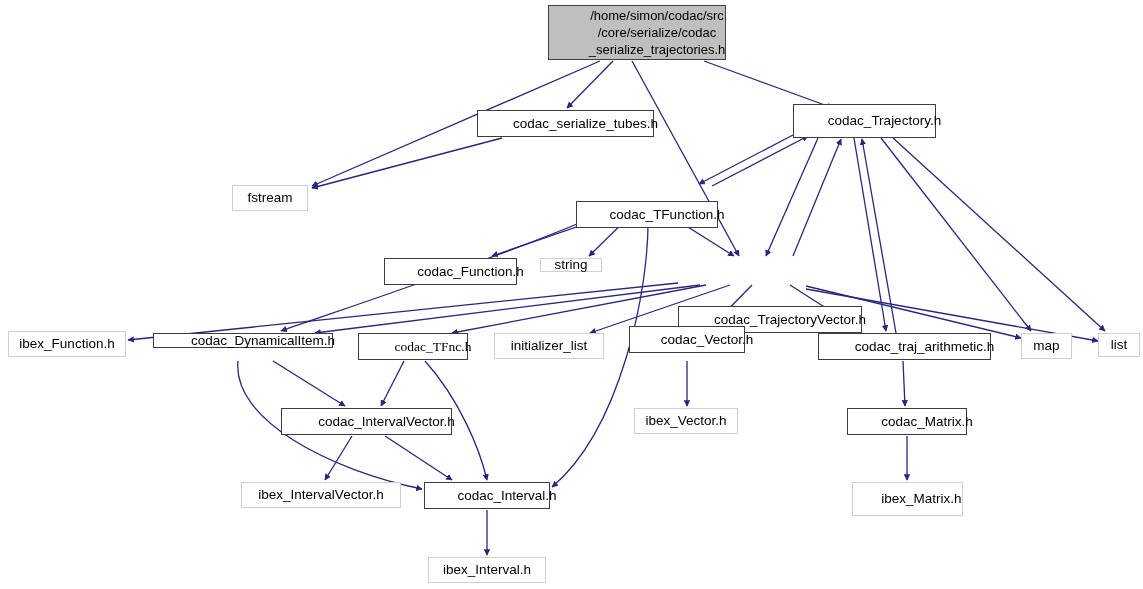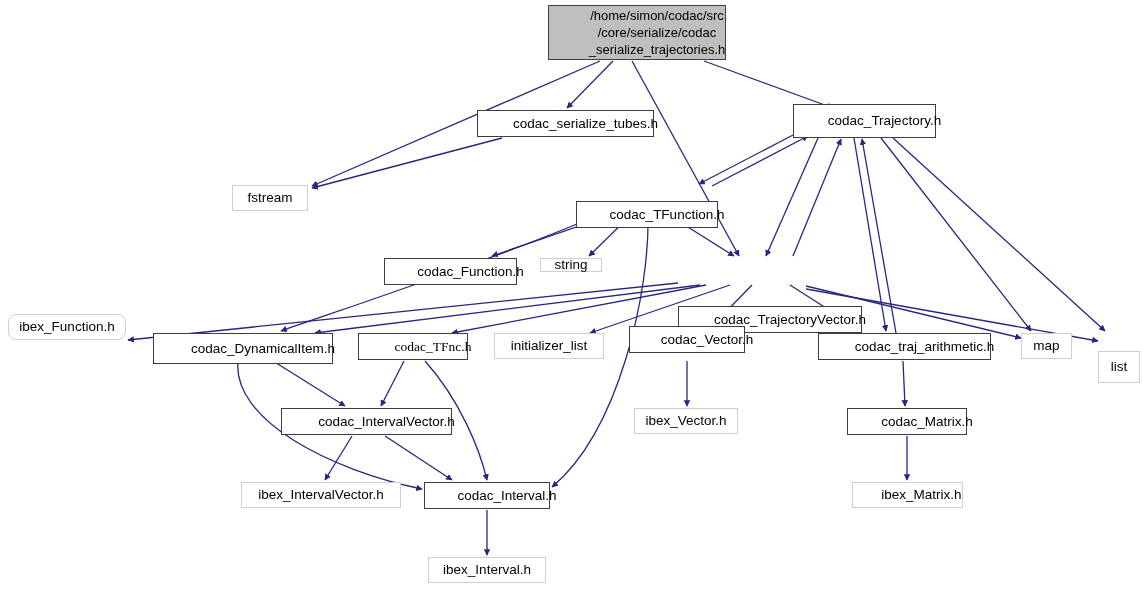--- a/index.html
+++ b/index.html
@@ -84,30 +84,30 @@
       <div class="node internal root" style="left: 548px; top: 5px; width: 178px; height: 55px;"><span style="font-size: 13px; line-height: 17px;">/home/simon/codac/src
 /core/serialize/codac
 _serialize_trajectories.h</span></div>
       <div class="node internal" style="left: 477px; top: 110px; width: 177px; height: 27px;"><span>codac_serialize_tubes.h</span></div>
       <div class="node internal" style="left: 793px; top: 104px; width: 143px; height: 34px;"><span>codac_Trajectory.h</span></div>
       <div class="node external" style="left: 232px; top: 185px; width: 76px; height: 26px;"><span>fstream</span></div>
       <div class="node internal" style="left: 576px; top: 185px; width: 142px; height: 27px; margin-top: 16px;"><span>codac_TFunction.h</span></div>
       <div class="node internal" style="left: 384px; top: 258px; width: 133px; height: 27px;"><span>codac_Function.h</span></div>
       <div class="node external" style="left: 540px; top: 258px; width: 62px; height: 14px;"><span>string</span></div>
       <div class="node internal" style="left: 678px; top: 258px; width: 184px; height: 27px; margin-top: 48px;"><span>codac_TrajectoryVector.h</span></div>
-      <div class="node external" style="left: 8px; top: 314px; width: 118px; height: 26px; border-radius: 8px;"><span>ibex_Function.h</span></div>
-      <div class="node internal" style="left: 153px; top: 333px; width: 180px; height: 31px; text-align: right;"><span>codac_DynamicalItem.h</span></div>
+      <div class="node external" style="left: 8px; top: 331px; width: 118px; height: 26px;"><span>ibex_Function.h</span></div>
+      <div class="node internal" style="left: 153px; top: 333px; width: 180px; height: 15px; text-align: right;"><span>codac_DynamicalItem.h</span></div>
       <div class="node internal" style="left: 358px; top: 333px; width: 110px; height: 27px; font-family: Liberation Serif, serif;"><span>codac_TFnc.h</span></div>
       <div class="node external" style="left: 494px; top: 333px; width: 110px; height: 26px;"><span>initializer_list</span></div>
       <div class="node internal" style="left: 629px; top: 326px; width: 116px; height: 27px;"><span>codac_Vector.h</span></div>
       <div class="node internal" style="left: 818px; top: 333px; width: 173px; height: 27px;"><span>codac_traj_arithmetic.h</span></div>
       <div class="node external" style="left: 1021px; top: 333px; width: 51px; height: 26px;"><span>map</span></div>
-      <div class="node external" style="left: 1098px; top: 333px; width: 42px; height: 32px; margin-top: 18px;"><span>list</span></div>
+      <div class="node external" style="left: 1098px; top: 333px; width: 42px; height: 24px;"><span>list</span></div>
       <div class="node internal" style="left: 281px; top: 408px; width: 171px; height: 27px;"><span>codac_IntervalVector.h</span></div>
       <div class="node external" style="left: 634px; top: 408px; width: 104px; height: 26px;"><span>ibex_Vector.h</span></div>
       <div class="node internal" style="left: 847px; top: 408px; width: 120px; height: 27px;"><span>codac_Matrix.h</span></div>
       <div class="node external" style="left: 241px; top: 482px; width: 160px; height: 26px;"><span>ibex_IntervalVector.h</span></div>
       <div class="node internal" style="left: 424px; top: 482px; width: 126px; height: 27px;"><span>codac_Interval.h</span></div>
-      <div class="node external" style="left: 852px; top: 482px; width: 111px; height: 26px; padding-left: 28px;"><span>ibex_Matrix.h</span></div>
+      <div class="node external" style="left: 852px; top: 482px; width: 111px; height: 34px; padding-left: 28px;"><span>ibex_Matrix.h</span></div>
       <div class="node external" style="left: 428px; top: 557px; width: 118px; height: 26px;"><span>ibex_Interval.h</span></div>
     </div>
 
 </div>
 
 </body></html>

